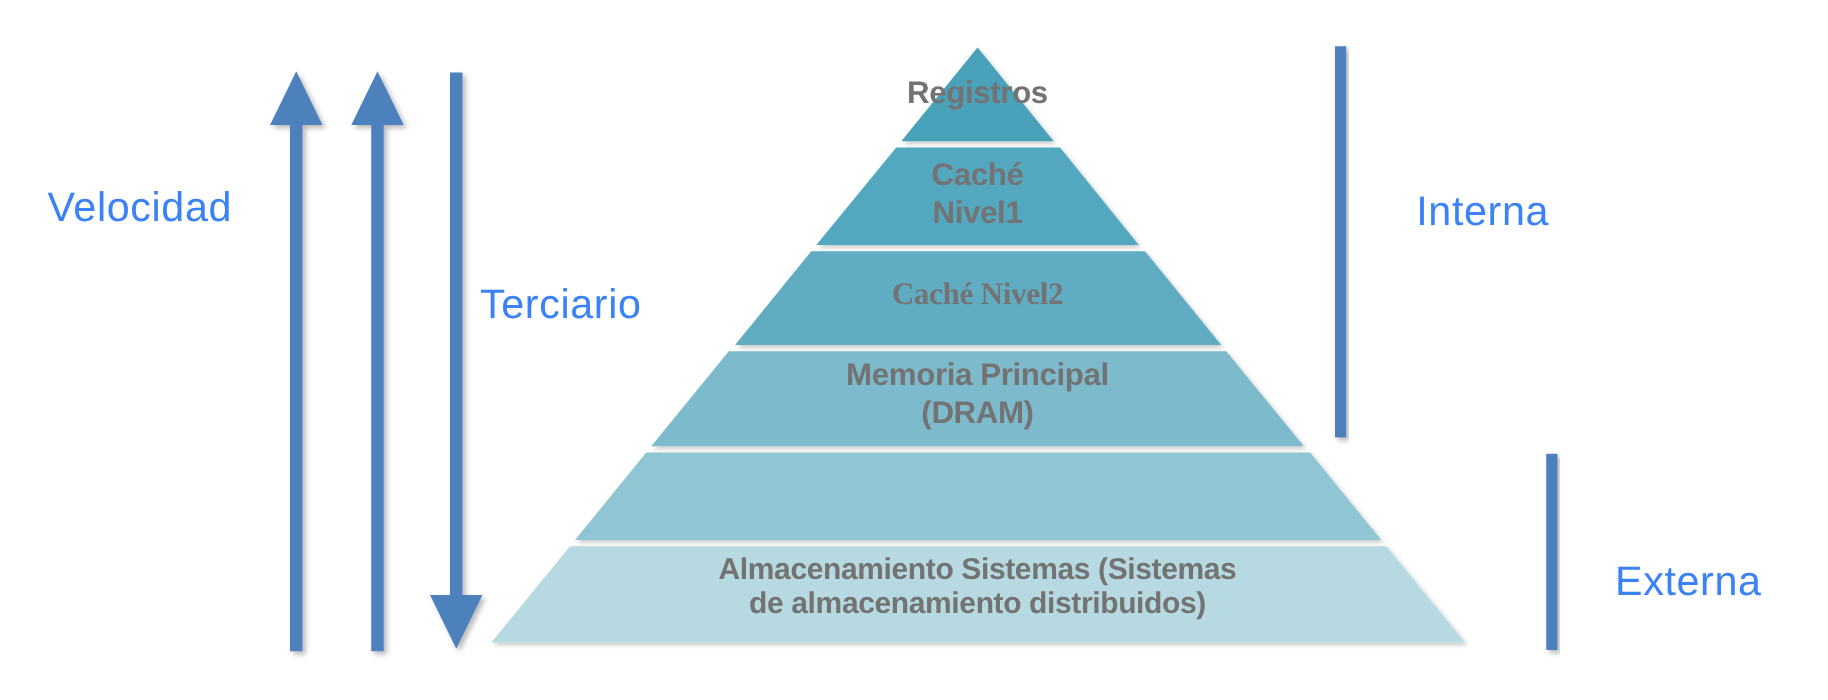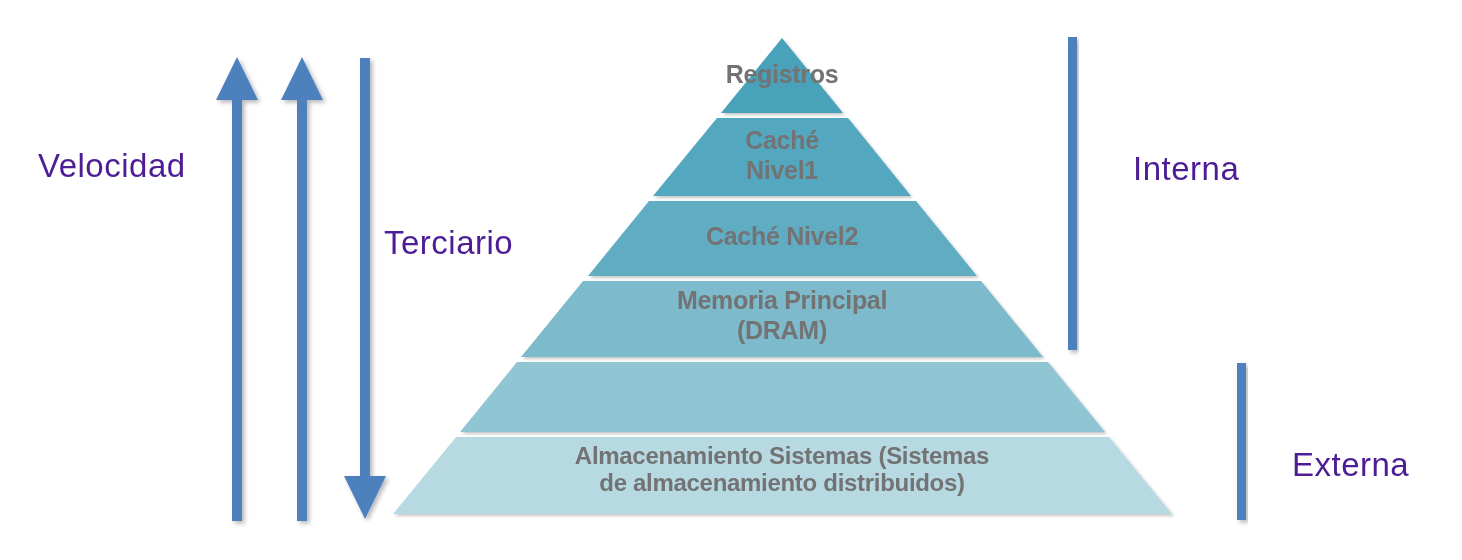--- a/index.html
+++ b/index.html
@@ -17,21 +17,21 @@
   }
   .canvas svg {
     position: absolute;
     left: 0;
     top: 0;
   }
   .side-label {
     position: absolute;
     font-size: 33px;
     font-weight: 400;
-    color: #4c1d95;
+    color: #3b82f6;
     letter-spacing: 0.5px;
     white-space: nowrap;
   }
   .level-label {
     position: absolute;
     left: 782px;
     transform: translateX(-50%);
     text-align: center;
     color: #737373;
     font-weight: 700;
@@ -95,21 +95,21 @@
 
   <div class="level-label" style="top:59px;">
     <span>Registros</span>
   </div>
 
   <div class="level-label" style="top:125px;">
     <span>Caché</span>
     <span>Nivel1</span>
   </div>
 
-  <div class="level-label" style="top:221px;">
+  <div class="level-label" style="top:221px;font-family:Liberation Serif, serif;">
     <span>Caché Nivel2</span>
   </div>
 
   <div class="level-label" style="top:285px;">
     <span>Memoria Principal</span>
     <span>(DRAM)</span>
   </div>
 
   <div class="level-label" style="top:365px;">
   </div>

